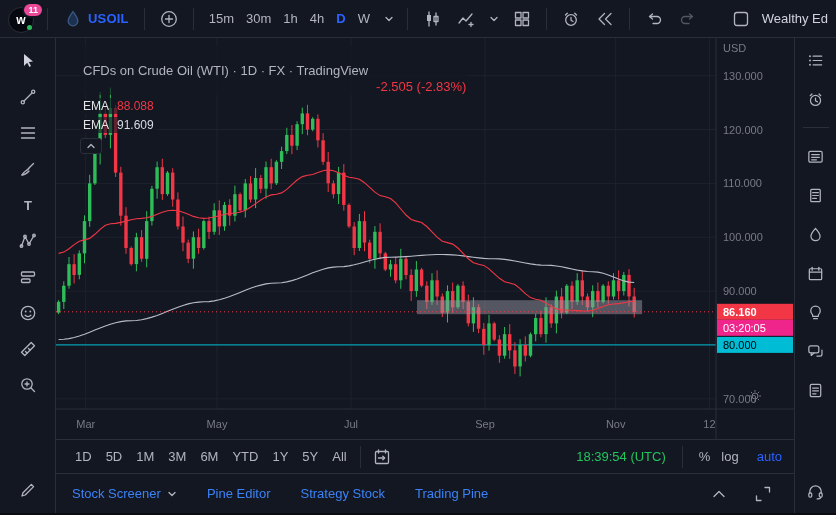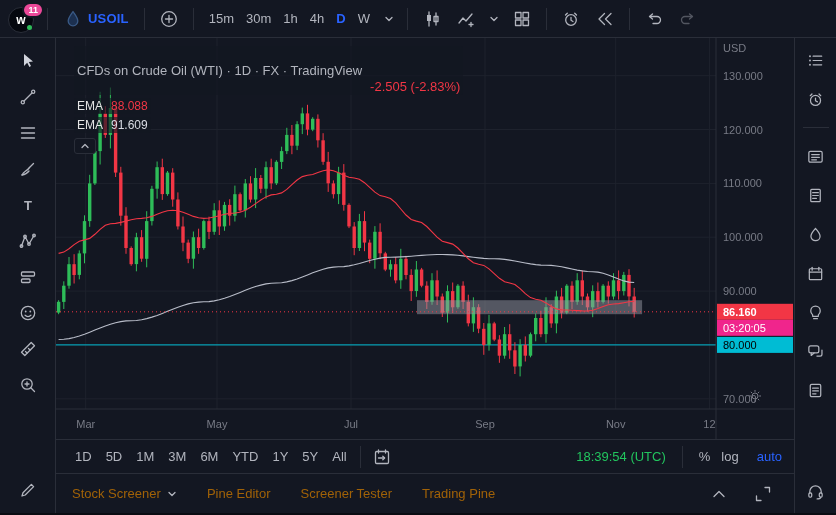--- a/index.html
+++ b/index.html
@@ -53,21 +53,21 @@
     width:56px; flex:0 0 56px; border-right:1px solid #2a2e39;
     display:flex; flex-direction:column; align-items:center; padding:8px 0 8px 0; gap:6px;
   }
   .left-bar .icon-btn { width:32px; height:30px; }
   .flex-spacer { flex:1 1 auto; }
 
   .center { width:738px; flex:0 0 738px; display:flex; flex-direction:column; min-width:0; }
   .chart-area { position:relative; height:401px; flex:0 0 401px; }
   #chart-svg { display:block; font-family:"Liberation Sans", sans-serif; }
 
-  .legend { position:absolute; top:8px; left:18px; }
+  .legend { position:absolute; top:8px; left:24px; }
   .legend-row { display:flex; align-items:center; gap:8px; margin-bottom:3px; width:fit-content;
     background:rgba(19,23,34,.65); padding:1px 3px; border-radius:2px; }
   .legend-title { color:#b2b5be; font-size:13px; cursor:pointer; }
   .legend-change { color:#f23645; font-size:13px;margin-top:32px; }
   .ema-label { color:#e5e5e5; font-size:12px; }
   .ema-value.red { color:#f23645; font-size:12px; }
   .ema-value.gray { color:#d8dbe3; font-size:12px; }
   .collapse-btn {
     width:22px; height:16px; border:1px solid #2a2e39; background:#131722; border-radius:3px;
     display:flex; align-items:center; justify-content:center; margin-top:5px; cursor:pointer;
@@ -81,21 +81,21 @@
   .range-btn { font-size:13px; color:#b2b5be; padding:3px 7px; border-radius:4px; cursor:pointer; }
   .rb-right { margin-left:auto; display:flex; align-items:center; gap:11px; }
   .clock { font-size:13px; color:#22c55e; cursor:pointer; }
   .scale-btn { font-size:13px; color:#b2b5be; cursor:pointer; }
   .scale-btn.auto { color:#2962ff;margin-left:7px; }
 
   .tabs-bar {
     height:40px; flex:0 0 40px; border-top:1px solid #2a2e39;
     display:flex; align-items:center; padding:0 16px; gap:30px;
   }
-  .tab { font-size:13px; color:#a16207; display:flex; align-items:center; gap:6px; cursor:pointer; }
+  .tab { font-size:13px; color:#3b82f6; display:flex; align-items:center; gap:6px; cursor:pointer; }
   .tabs-right { margin-left:auto; display:flex; align-items:center; gap:14px; }
 
   .right-bar {
     width:42px; flex:0 0 42px; border-left:1px solid #2a2e39;
     display:flex; flex-direction:column; align-items:center; padding:8px 0; gap:11px;
   }
   .right-bar .icon-btn { width:30px; height:28px; }
   .right-bar svg.ic { width:19px; height:19px; }
 
   .bottom-strip { height:2px; flex:0 0 2px; background:#0a0c12; }
@@ -200,20 +200,28 @@
           <polyline points="8.5,5 5.5,7.5 8.5,10"></polyline>
       </svg>
     </div>
     <div class="icon-btn disabled">
       <svg class="ic" viewBox="0 0 20 20">
         <path d="M14 7.5 H7 a3.5 3.5 0 0 0 0 7 H11"></path>
           <polyline points="11.5,5 14.5,7.5 11.5,10"></polyline>
       </svg>
     </div>
 
+    <div class="tb-right">
+      <div class="icon-btn">
+        <svg class="ic" viewBox="0 0 20 20">
+          <rect x="3.5" y="3.5" width="13" height="13" rx="2.5"></rect>
+        </svg>
+      </div>
+      <span class="layout-name">Wealthy Ed</span>
+    </div>
   </header>
 
   <div class="main">
 
     <aside class="left-bar">
       <div class="icon-btn">
         <svg class="ic" viewBox="0 0 20 20">
           <path d="M6 3 L6 15 L9.2 11.8 L11.4 16 L13 15.1 L10.8 11 L15 10.6 Z" fill="#d1d4dc" stroke="none"></path>
         </svg>
       </div>
@@ -625,21 +633,21 @@
         <div class="tab">
           <span>Stock Screener</span>
           <svg class="ic xs" viewBox="0 0 10 10">
             <polyline points="2,3.5 5,6.5 8,3.5"></polyline>
           </svg>
         </div>
         <div class="tab">
           <span>Pine Editor</span>
         </div>
         <div class="tab">
-          <span>Screener Tester</span>
+          <span>Strategy Stock</span>
         </div>
         <div class="tab">
           <span>Trading Pine</span>
         </div>
         <div class="tabs-right">
           <div class="icon-btn">
             <svg class="ic" viewBox="0 0 20 20">
               <polyline points="5,12.5 10,7.5 15,12.5"></polyline>
             </svg>
           </div>

